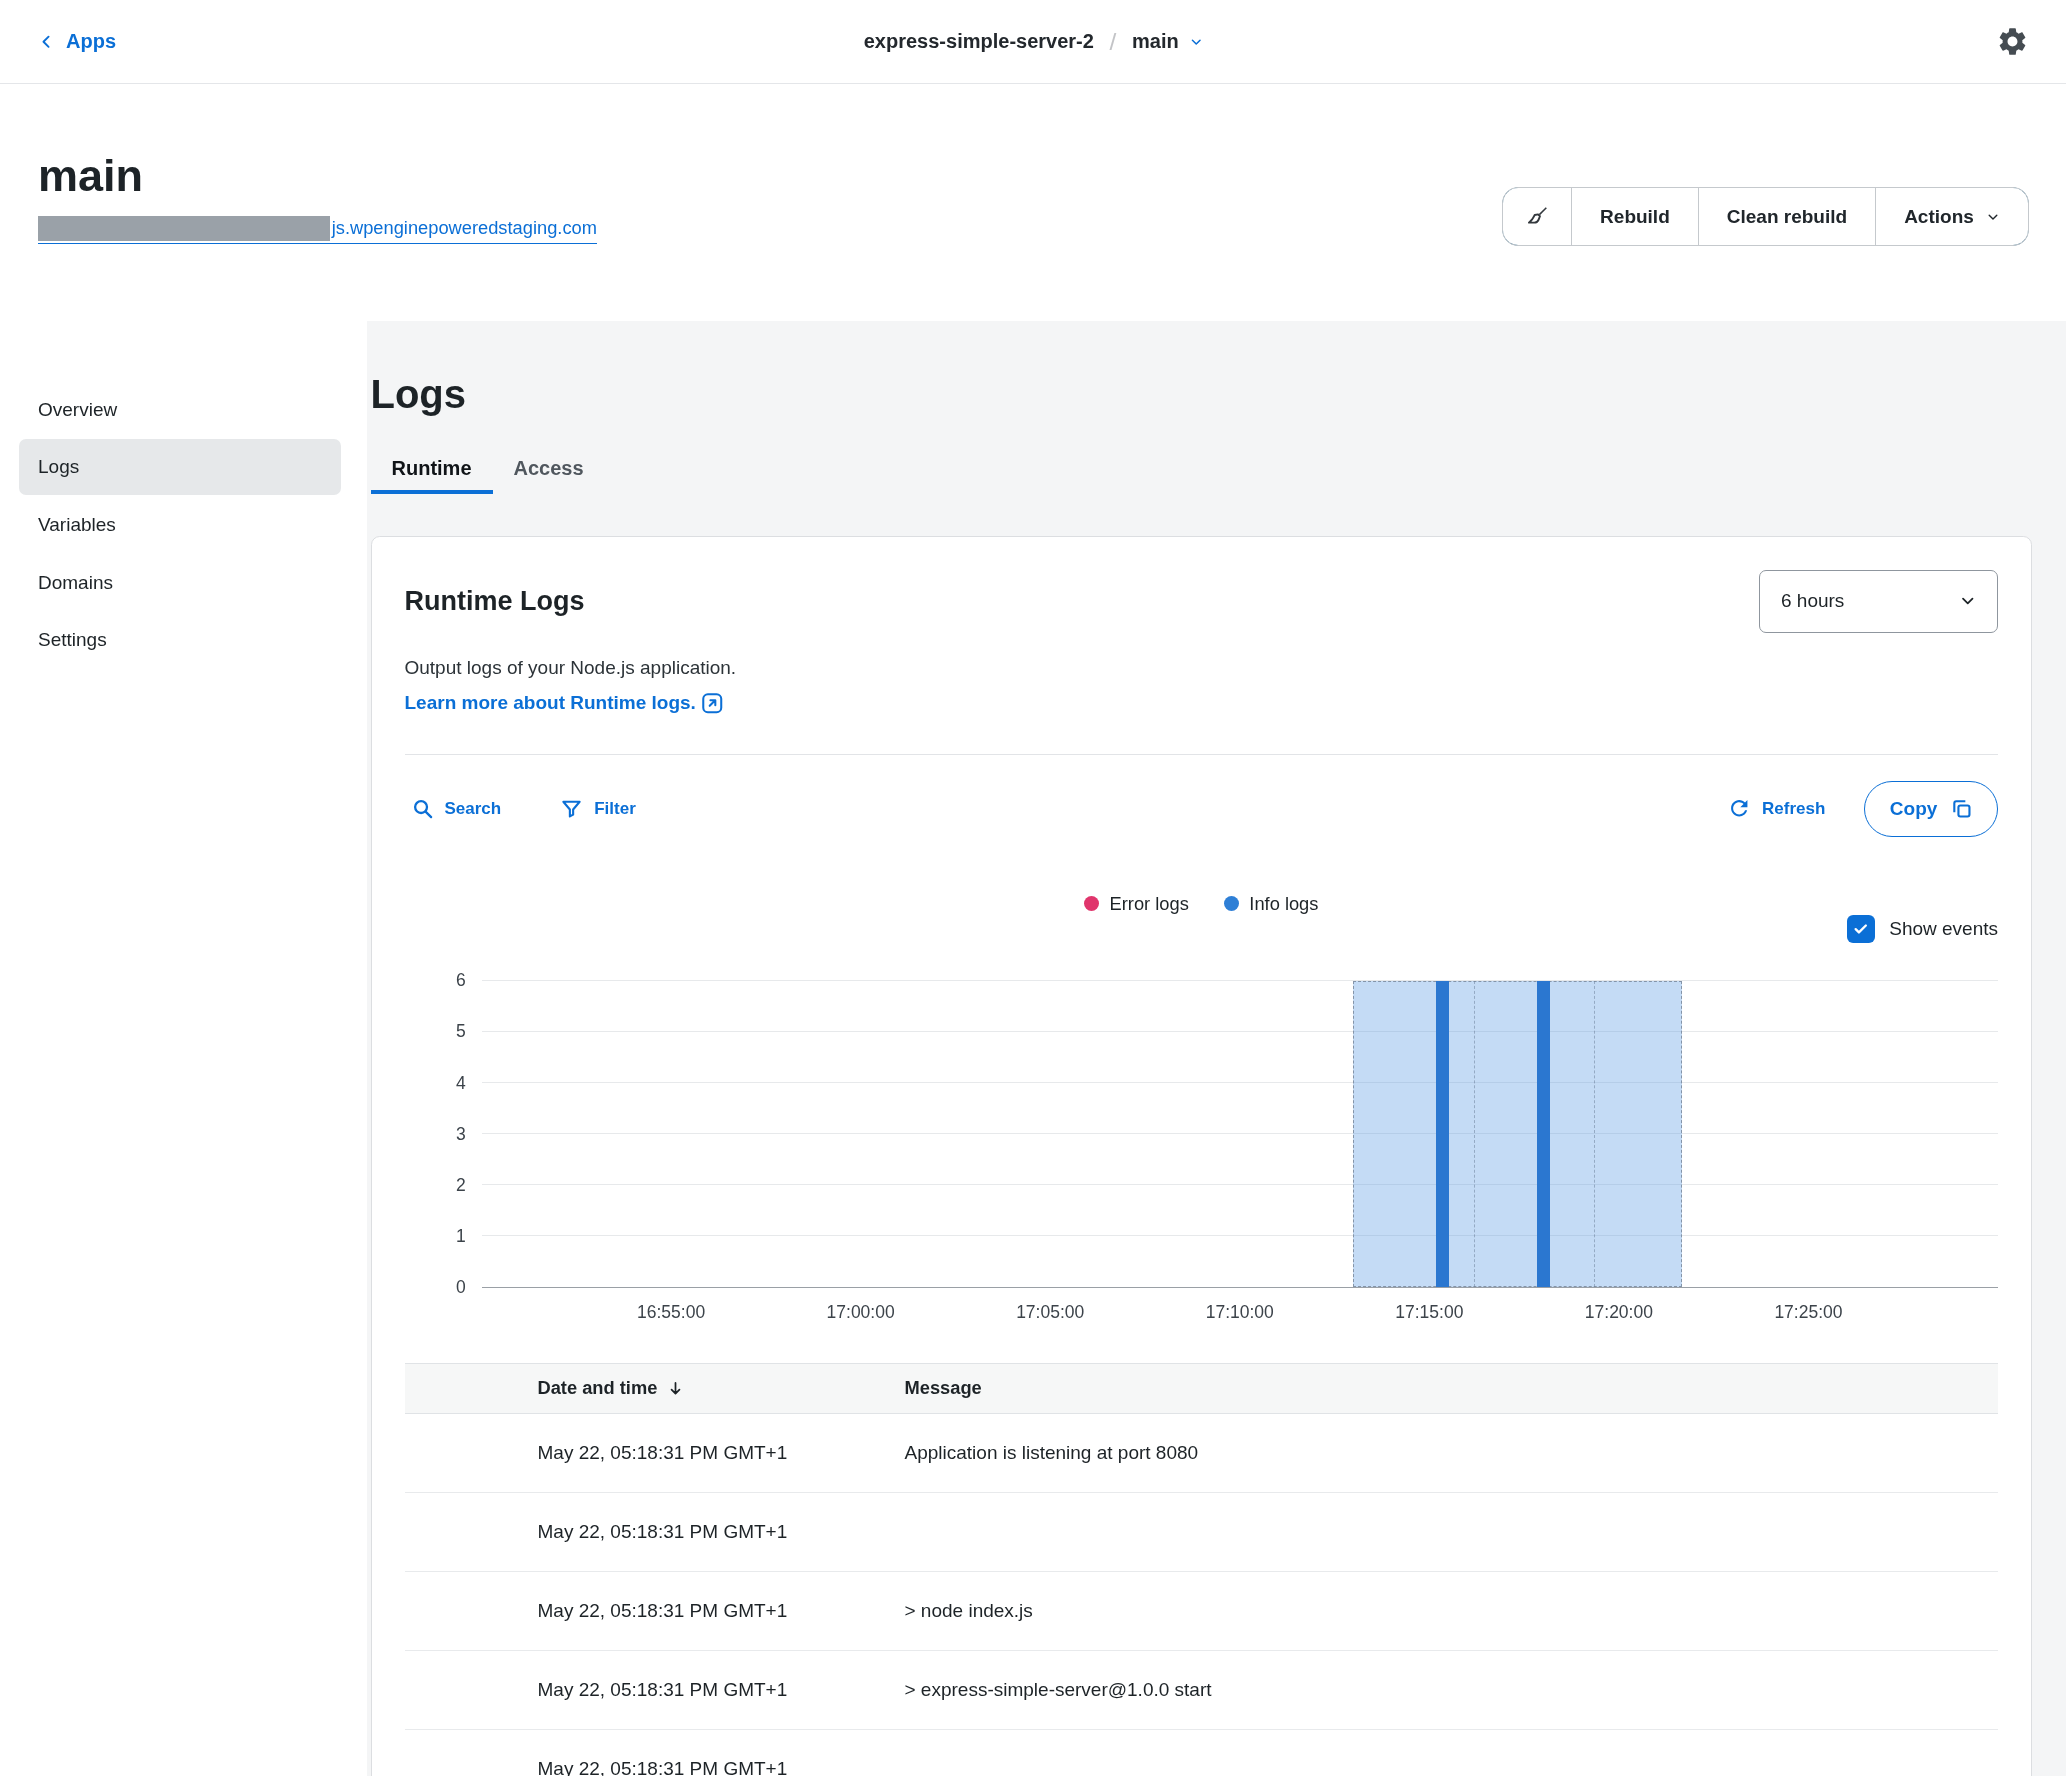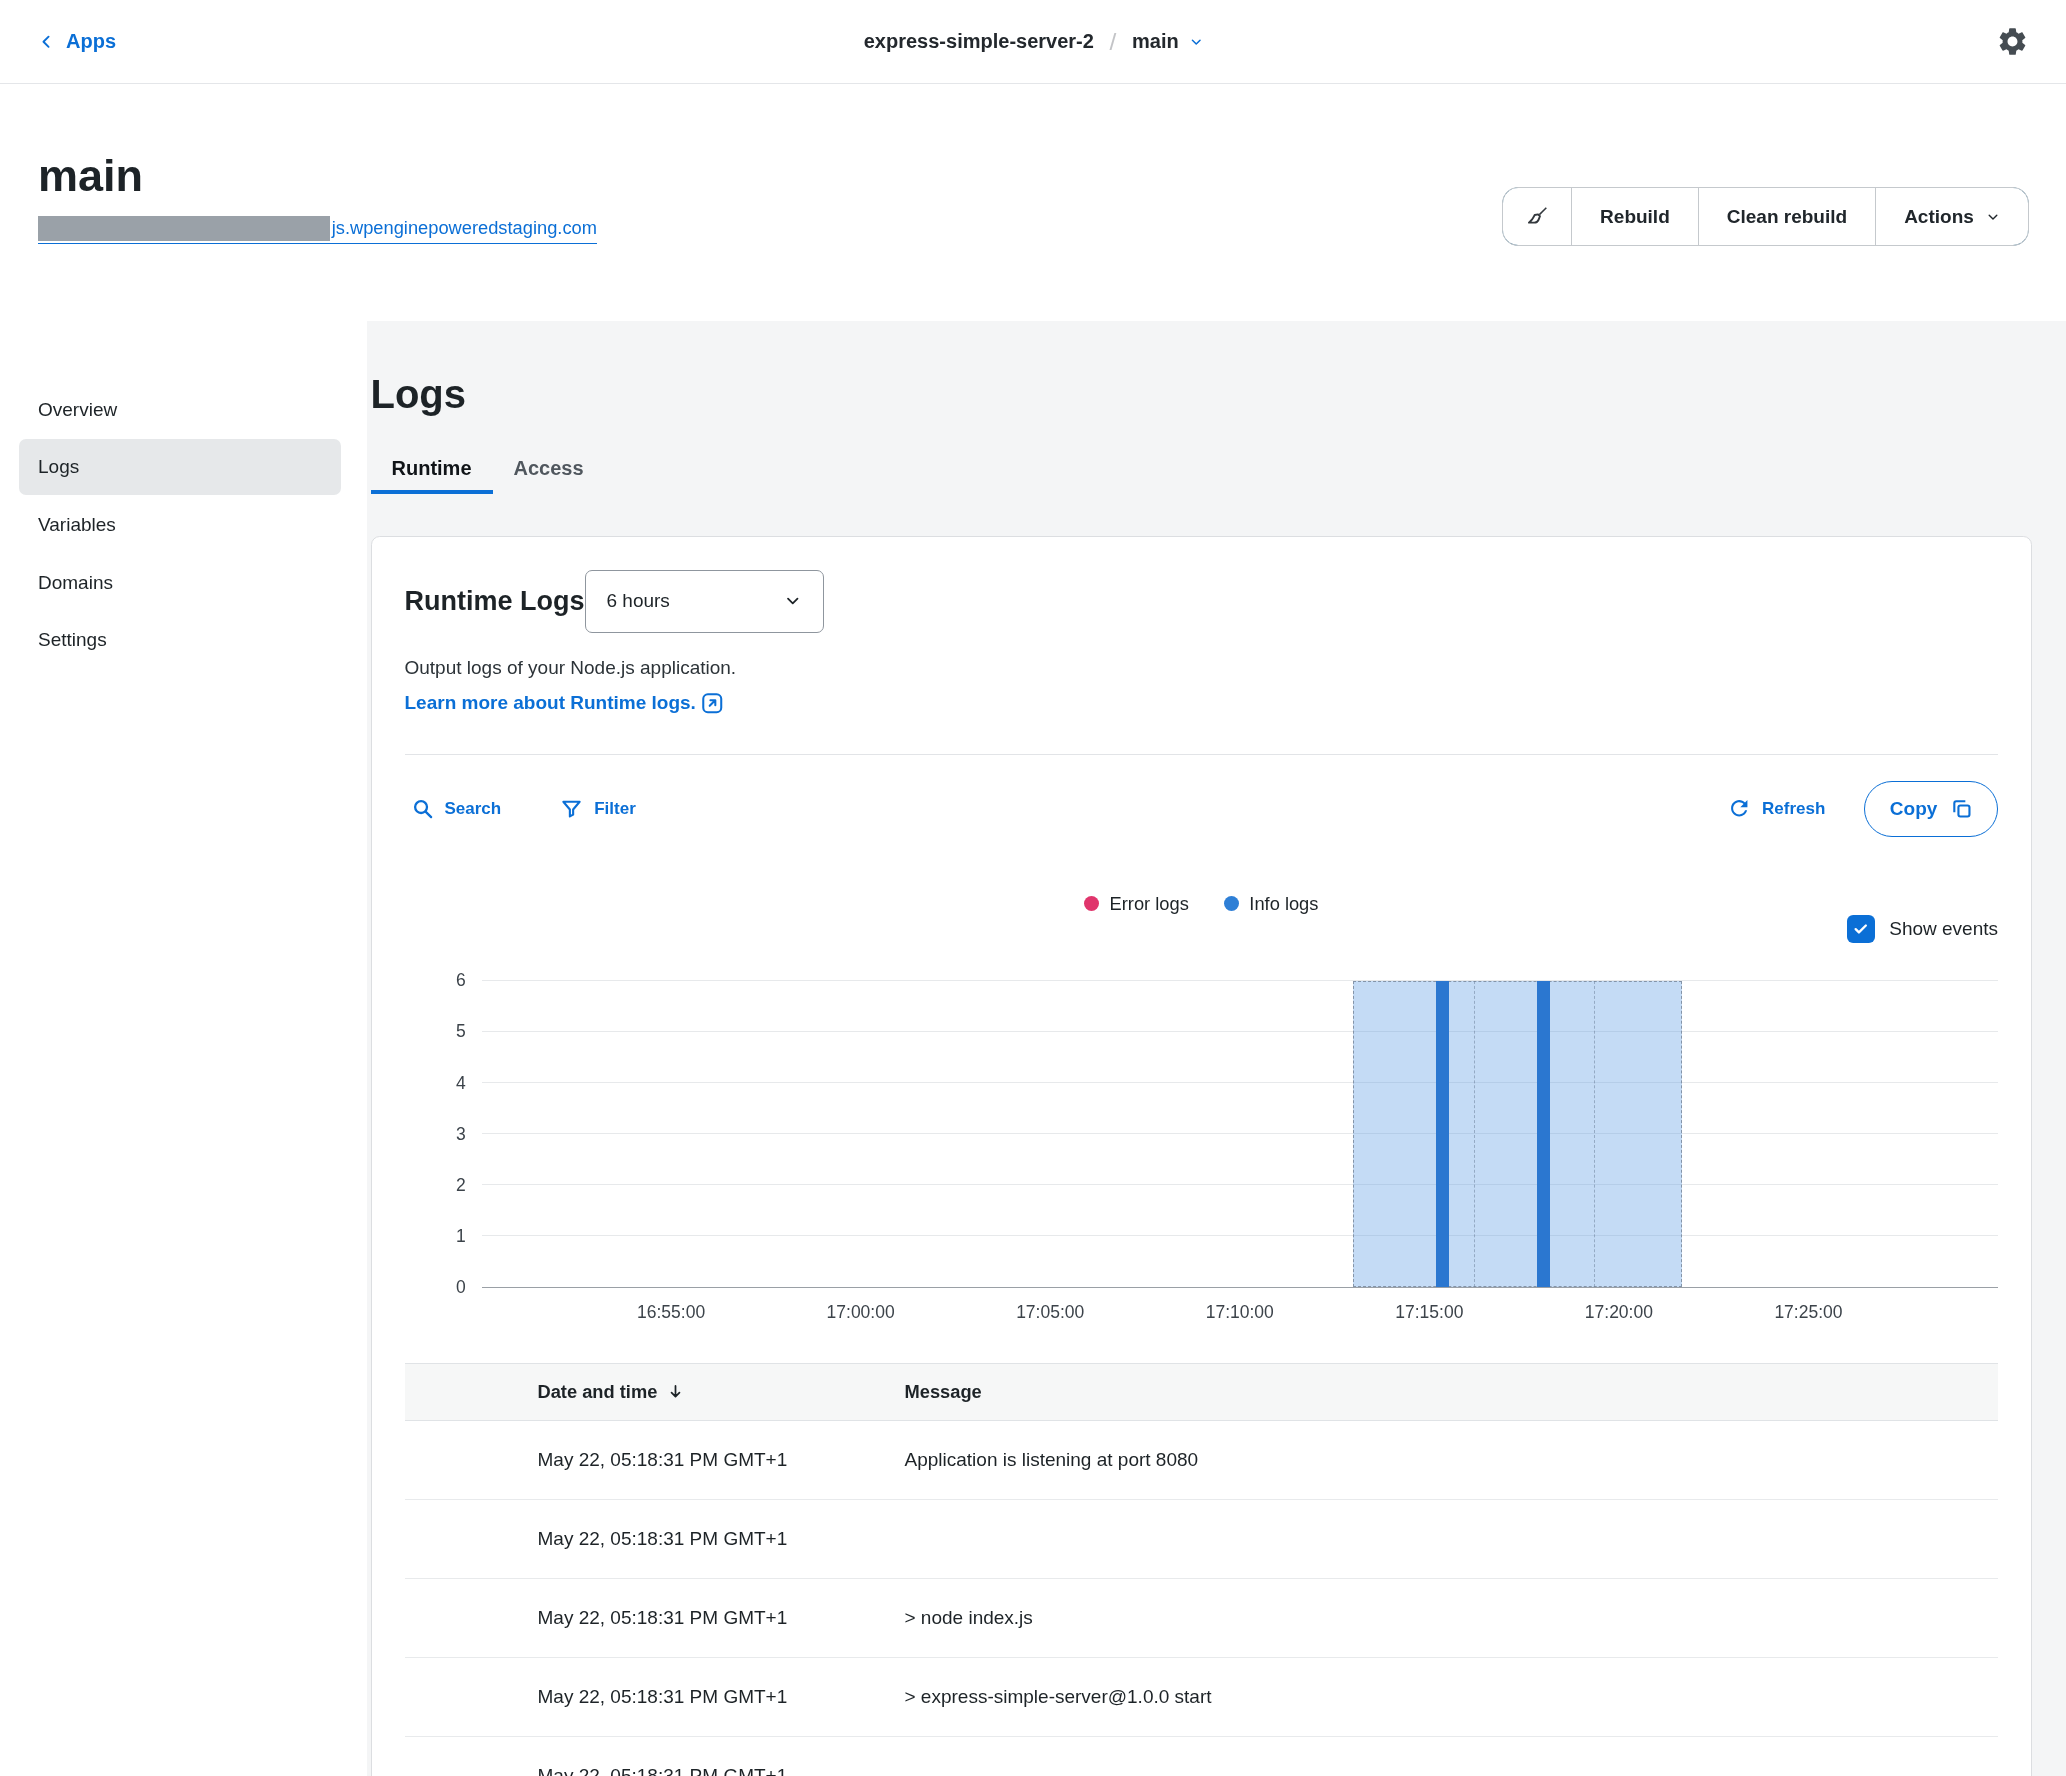--- a/index.html
+++ b/index.html
@@ -51,21 +51,21 @@
   .tabs { display:flex; margin-top:26px; }
   .tab { background:none; border:none; padding:14px 21px; font-family:inherit;
          font-size:20px; font-weight:600; color:var(--muted); position:relative; cursor:pointer; }
   .tab.active { color:#101418; }
   .tab.active::after { content:""; position:absolute; left:0; right:0; bottom:0;
                        height:3.5px; background:var(--accent); }
 
   
   .card { margin-top:42px; background:#fff; border:0.9px solid var(--border);
           border-radius:8.7px; padding:33px; }
-  .card-head { display:flex; align-items:center; }
+  .card-head { display:flex; justify-content:space-between; align-items:center; }
   .card-title { margin:0; font-size:27px; font-weight:700; }
   .select { width:239px; height:63px; border:1.3px solid #8f969e; border-radius:7px;
             display:flex; align-items:center; justify-content:space-between;
             padding:0 21px; font-size:19px; background:#fff; cursor:pointer; }
   .card-desc { margin-top:24.5px; font-size:19px; color:#2c3338; }
   .learn-more { margin-top:12.2px; display:inline-flex; align-items:center; gap:4px;
                 color:var(--accent); font-size:19px; font-weight:700; cursor:pointer; }
   .divider { margin-top:38px; border:none; border-top:0.9px solid #e2e4e7; }
 
   .toolbar { margin-top:26px; display:flex; align-items:center; }
@@ -97,21 +97,21 @@
   .boundary { position:absolute; top:0; bottom:0; width:0;
               border-left:1.7px dashed rgba(110,130,155,0.55); }
   .bar { position:absolute; bottom:0; width:13px; cursor:pointer; }
   .xlabels { position:relative; height:42px; }
   .xlab { position:absolute; top:14px; transform:translateX(-50%); font-size:17.5px; color:#3c434a; white-space:nowrap; }
 
   
   .log-table { margin-top:33px; }
   .thead, .trow { display:grid; grid-template-columns:133px 367px 1fr; align-items:center; }
   .thead { background:#f6f7f7; border-top:0.9px solid #e0e3e6; border-bottom:0.9px solid #e0e3e6;
-           height:58px; font-weight:600; font-size:18.3px; }
+           height:51px; font-weight:600; font-size:18.3px; }
   .th-dt { display:flex; align-items:center; gap:8.7px; cursor:pointer; }
   .trow { height:79px; border-bottom:0.9px solid #e8eaec; font-size:19px; }
 </style>
 </head>
 <body>
 
 <header class="topbar">
   <a class="back">
     <span>
       <svg width="17.5" height="17.5" viewBox="0 0 24 24">

